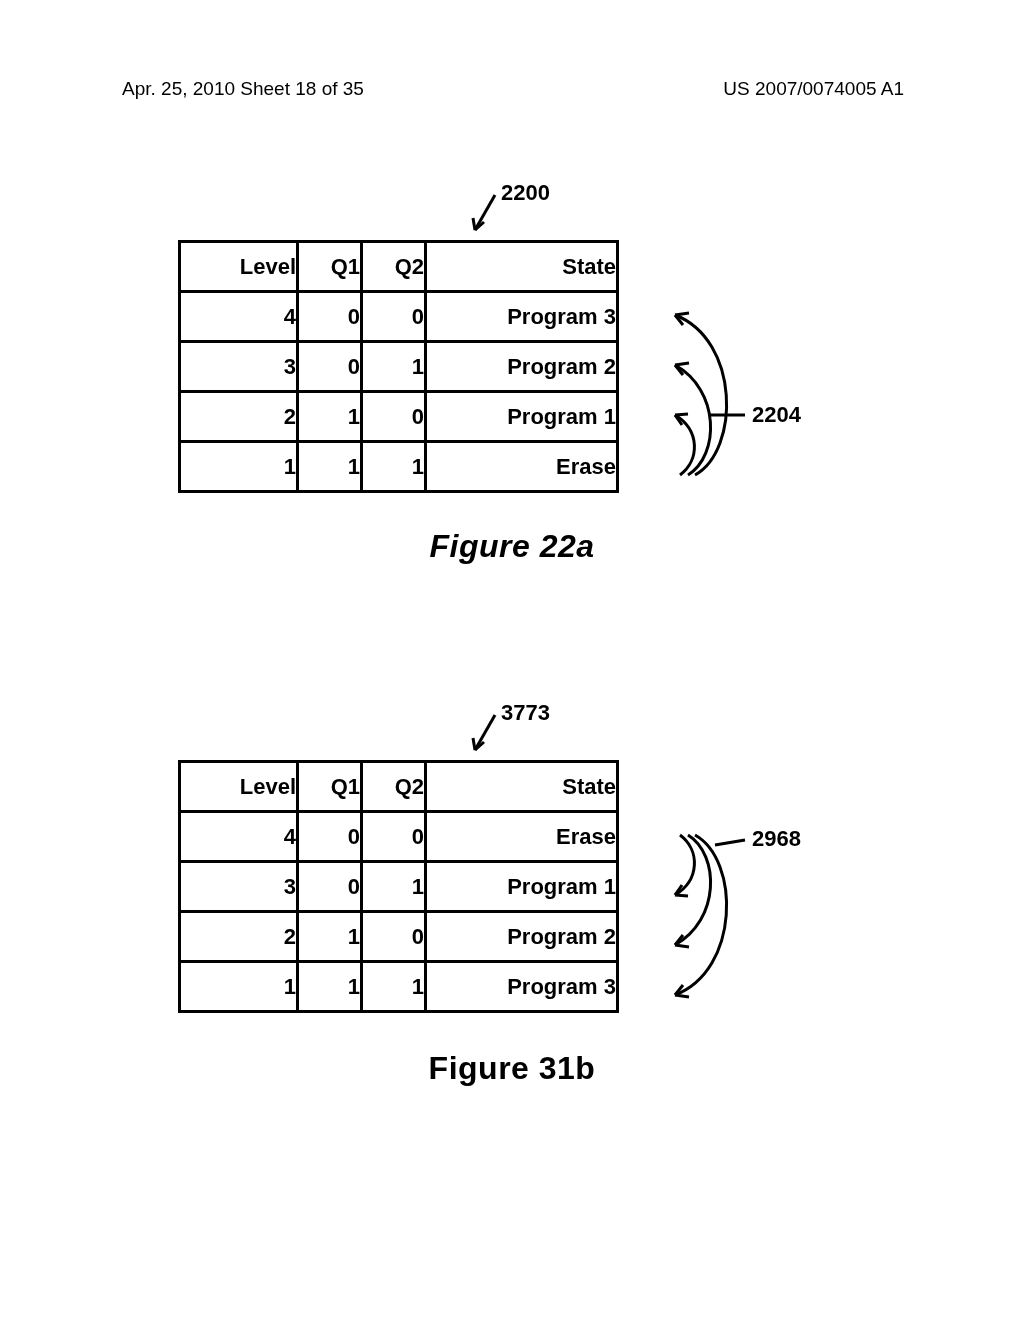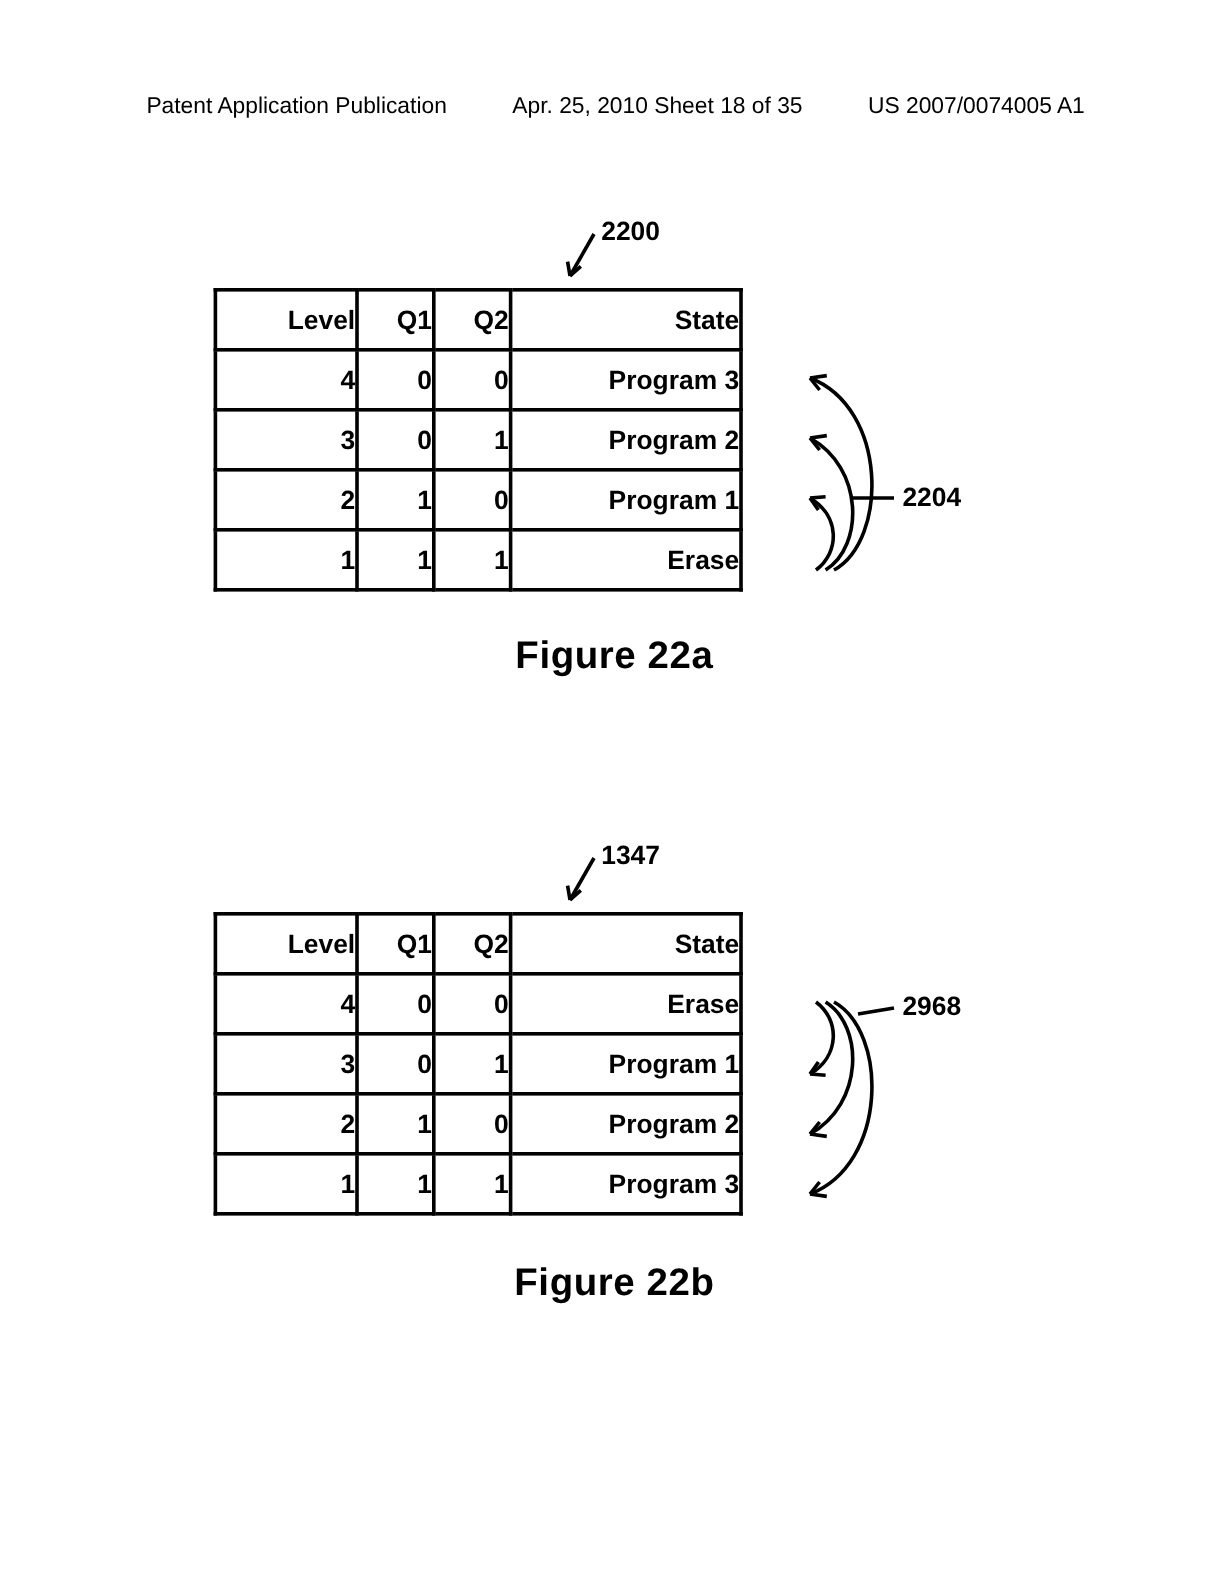--- a/index.html
+++ b/index.html
@@ -60,39 +60,38 @@
     .col-state { width: 192px; padding-left: 18px; }
 
     .fig-title {
       position: absolute;
       left: 0; right: 0;
       text-align: center;
       font-size: 32px;
       font-weight: 700;
       letter-spacing: 0.5px;
     }
-    .fig-title-a { top: 348px; }
+    .fig-title-a { top: 348px; font-style: italic; }
     .fig-title-b { top: 350px; }
 
     .annotation-svg {
       position: absolute;
       pointer-events: none;
     }
 
     .side-label {
       position: absolute;
       font-size: 22px;
       font-weight: 700;
     }
   </style>
 </head>
 <body>
 
 <div class="header">
-  <span>Patent Application Publication</span>
   <span>Apr. 25, 2010  Sheet 18 of 35</span>
   <span>US 2007/0074005 A1</span>
 </div>
 
 <div class="fig-block-a">
 
   <svg class="ref-arrow-top" width="40" height="50">
     <path d="M 25 5 L 5 40" stroke="#000" stroke-width="3" fill="none"></path>
     <path d="M 5 40 L 3 28 M 5 40 L 14 32" stroke="#000" stroke-width="3" fill="none"></path>
   </svg>
@@ -150,21 +149,21 @@
 
   <div class="fig-title fig-title-a">Figure 22a</div>
 </div>
 
 <div class="fig-block-b">
 
   <svg class="ref-arrow-top" width="40" height="50">
     <path d="M 25 5 L 5 40" stroke="#000" stroke-width="3" fill="none"></path>
     <path d="M 5 40 L 3 28 M 5 40 L 14 32" stroke="#000" stroke-width="3" fill="none"></path>
   </svg>
-  <div class="ref-label">1347</div>
+  <div class="ref-label">3773</div>
 
   <table class="tbl">
     <tbody>
         <tr>
       <th class="col-level">Level</th>
       <th class="col-q">Q1</th>
       <th class="col-q">Q2</th>
       <th class="col-state">State</th>
     </tr>
     <tr>
@@ -202,14 +201,14 @@
     <path d="M 68 35 C 100 55, 100 120, 55 145" stroke="#000" stroke-width="3" fill="none"></path>
     <path d="M 55 145 l 14 2 M 55 145 l 8 -10" stroke="#000" stroke-width="3" fill="none"></path>
 
     <path d="M 60 35 C 80 50, 80 80, 55 95" stroke="#000" stroke-width="3" fill="none"></path>
     <path d="M 55 95 l 13 1 M 55 95 l 7 -10" stroke="#000" stroke-width="3" fill="none"></path>
 
     <path d="M 95 45 L 125 40" stroke="#000" stroke-width="3" fill="none"></path>
   </svg>
   <div class="side-label" style="left:752px; top:126px;">2968</div>
 
-  <div class="fig-title fig-title-b">Figure 22b</div>
+  <div class="fig-title fig-title-b">Figure 31b</div>
 </div>
 
 </body></html>

